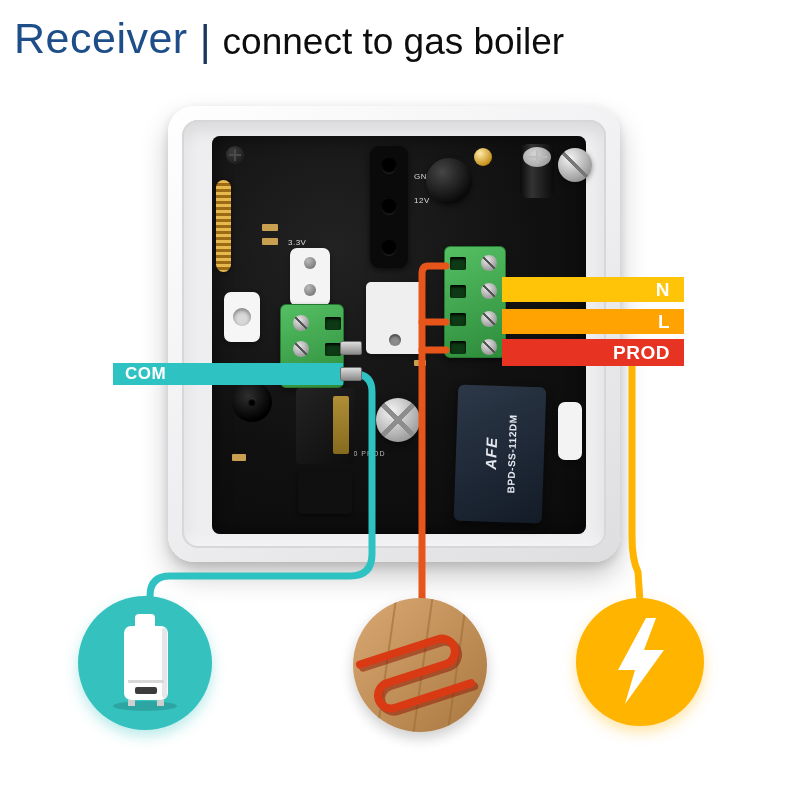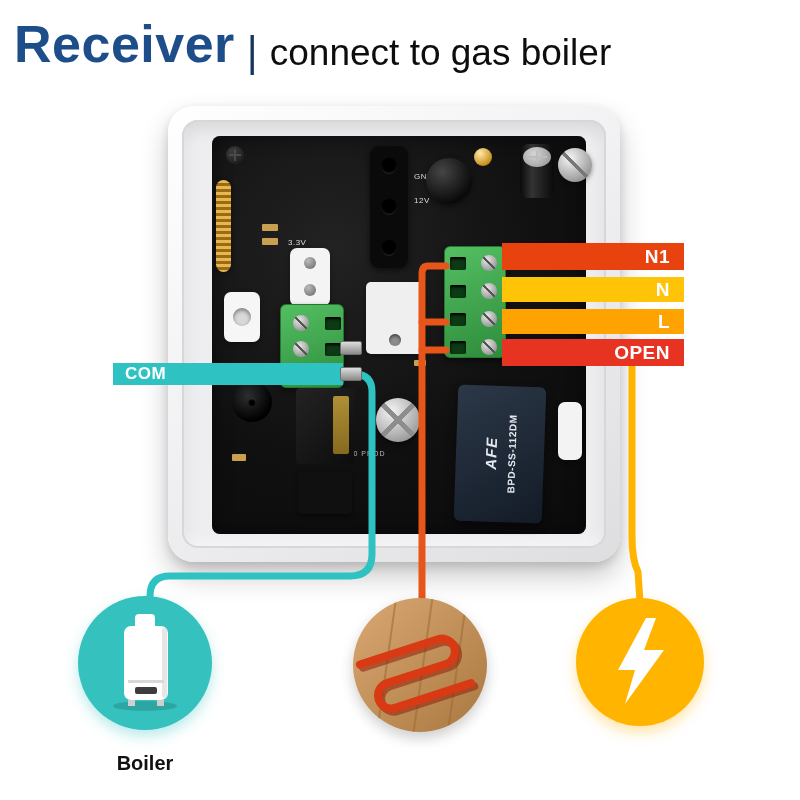--- a/index.html
+++ b/index.html
@@ -3,21 +3,21 @@
 <meta charset="utf-8">
 <style>
   *{margin:0;padding:0;box-sizing:border-box}
   html,body{width:800px;height:800px;overflow:hidden;background:#fff;
     font-family:"Liberation Sans",sans-serif}
   .stage{position:relative;width:800px;height:800px;background:#fff}
   .abs{position:absolute}
 
   
   .hdr{left:14px;top:14px;display:flex;align-items:flex-end;gap:12px;white-space:nowrap}
-  .hdr .brand{font-size:52px;font-weight:700;color:#1d4e89;letter-spacing:.5px}
+  .hdr .brand{font-size:43px;font-weight:400;color:#1d4e89;letter-spacing:.5px}
   .hdr .divd{font-size:42px;font-weight:400;color:#17365c;line-height:1.05}
   .hdr .sub{font-size:37px;font-weight:400;color:#0d0d0d}
 
   
   .device{left:168px;top:106px;width:452px;height:456px;z-index:2}
   .shell{inset:0;border-radius:26px;
     background:linear-gradient(145deg,#ffffff 0%,#f1f1f3 45%,#dedee1 100%);
     box-shadow:0 14px 28px rgba(0,0,0,.22),0 4px 10px rgba(0,0,0,.12)}
   .rim{left:14px;top:14px;right:14px;bottom:14px;border-radius:16px;background:#eeeef0;
     box-shadow:inset 0 0 0 2px #d7d7da,inset 0 8px 18px rgba(0,0,0,.10),
@@ -226,24 +226,23 @@
     <path d="M446 266 L428 266 Q422 266 422 274 L422 606" fill="none" stroke="#e8551b" stroke-width="7" stroke-linecap="round" stroke-linejoin="round"></path>
     <path d="M446 322 L422 322" fill="none" stroke="#e8551b" stroke-width="7" stroke-linecap="round"></path>
     <path d="M446 350 L422 350" fill="none" stroke="#e8551b" stroke-width="7" stroke-linecap="round"></path>
     <path d="M632 352 L632 536 Q632 560 638 572 L640 602" fill="none" stroke="#ffb400" stroke-width="7" stroke-linecap="round" stroke-linejoin="round"></path>
   </svg>
 
   <div class="abs bar barL com">COM</div>
   <div class="abs clamp" style="left:340px;top:341px"></div>
   <div class="abs clamp" style="left:340px;top:367px"></div>
 
-  <div class="abs bar barR n1">N1</div>
   <div class="abs bar barR n">N</div>
   <div class="abs bar barR l">L</div>
-  <div class="abs bar barR lout">OPEN</div>
+  <div class="abs bar barR lout">PROD</div>
 
   <div class="abs oc c1">
     <svg viewBox="0 0 134 134">
       <ellipse cx="67" cy="110" rx="32" ry="5" fill="rgba(0,0,0,.15)"></ellipse>
       <rect x="57" y="18" width="20" height="16" rx="4" fill="#ffffff"></rect>
       <rect x="46" y="30" width="44" height="74" rx="7" fill="#ffffff"></rect>
       <rect x="84" y="32" width="5" height="70" rx="2.5" fill="#e6e6e6"></rect>
       <rect x="50" y="84" width="36" height="3" fill="#d8d8d8"></rect>
       <rect x="57" y="91" width="22" height="7" rx="2" fill="#3c3c3c"></rect>
       <rect x="50" y="104" width="7" height="6" fill="#cfcfcf"></rect>
@@ -264,15 +263,14 @@
       </g>
     </svg>
   </div>
 
   <div class="abs oc c3">
     <svg viewBox="0 0 128 128">
       <polygon points="70,20 42,72 59,72 49,106 88,52 68,52 80,20" fill="#ffffff"></polygon>
     </svg>
   </div>
 
-  <div class="abs capt capt1">Boiler</div>
 
 </div>
 
 </body></html>

